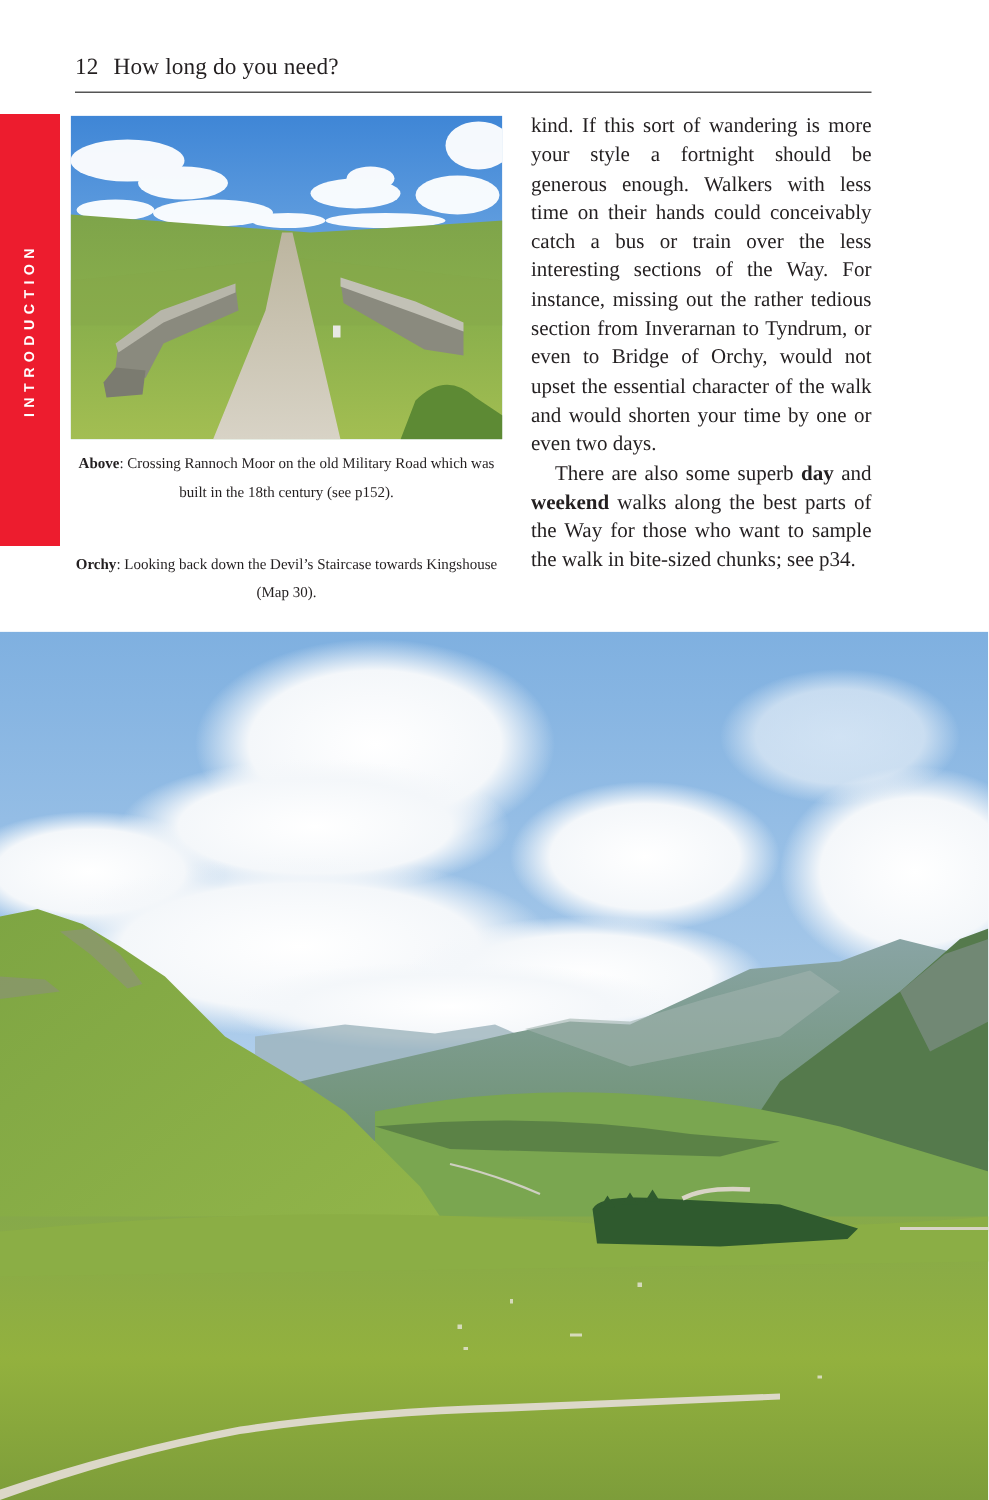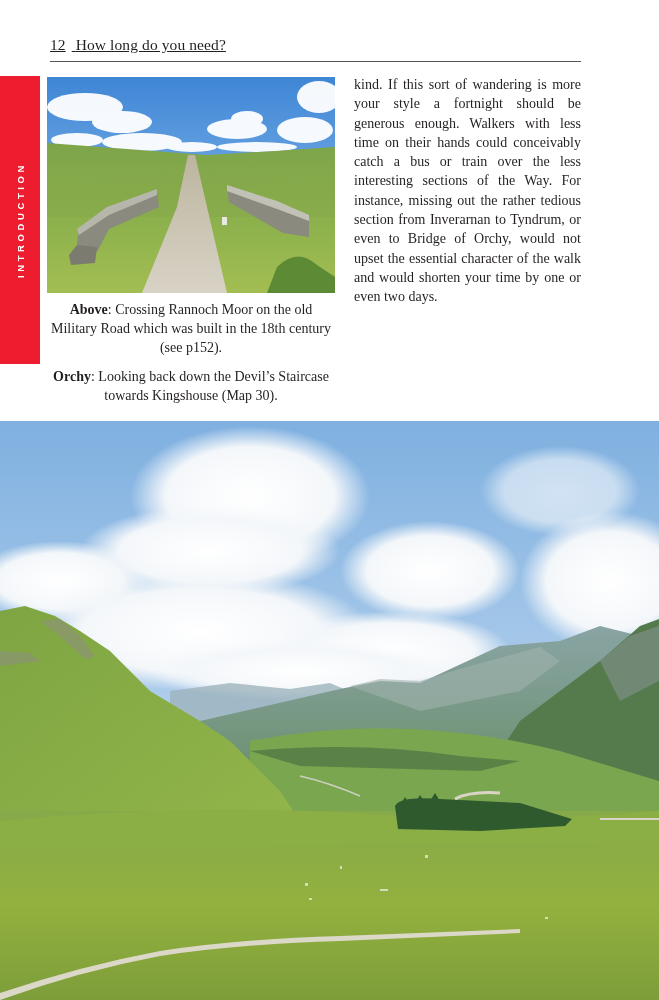--- a/index.html
+++ b/index.html
@@ -3,21 +3,21 @@
 <meta charset="utf-8">
 <style>
   html, body { margin: 0; padding: 0; }
   body {
     width: 659px; height: 1000px; position: relative; overflow: hidden;
     background: #ffffff; color: #231f20;
     font-family: "Liberation Serif", "DejaVu Serif", serif;
   }
   .running-head {
     position: absolute; left: 50px; top: 36px; width: 531px;
-    font-size: 15.5px; line-height: 18px; letter-spacing: 0.1px; text-decoration: underline;
+    font-size: 15.5px; line-height: 18px; letter-spacing: 0.1px;
   }
   .running-head .num { margin-right: 6px; }
   .head-rule {
     position: absolute; left: 50px; top: 61px; width: 531px; height: 0;
     border-top: 1.2px solid #555;
   }
   .section-tab {
     position: absolute; left: 0; top: 76px; width: 40px; height: 288px;
     background: #ed1c2e;
   }
@@ -27,21 +27,21 @@
     white-space: nowrap; color: #fff;
     font-family: "Liberation Sans", "DejaVu Sans", sans-serif;
     font-size: 9.5px; font-weight: bold; letter-spacing: 3.6px;
   }
   .photo-top {
     position: absolute; left: 47px; top: 77px; width: 288px; height: 216px;
     overflow: hidden;
   }
   .caption {
     position: absolute; left: 47px; width: 288px; text-align: center;
-    font-size: 14px; line-height: 19px;
+    font-size: 10px; line-height: 19px;
   }
   .caption b { font-weight: bold; }
   .cap-above { top: 300px; }
   .cap-below { top: 367px; }
   .body-col {
     position: absolute; left: 354px; top: 75px; width: 227px;
     font-size: 14px; line-height: 19.3px; text-align: justify;
     hyphens: manual;
   }
   .body-col p { margin: 0; }
@@ -111,20 +111,21 @@
 
 <div class="caption cap-above">
   <b>Above</b><span>: Crossing Rannoch Moor on the old Military Road which was built in the 18th cen­tury (see p152).</span>
 </div>
 <div class="caption cap-below">
   <b>Orchy</b><span>: Looking back down the Devil’s Staircase towards Kingshouse (Map 30).</span>
 </div>
 
 <div class="body-col">
   <p>kind. If this sort of wandering is more your style a fortnight should be generous enough. Walkers with less time on their hands could con­ceivably catch a bus or train over the less interesting sections of the Way. For instance, missing out the rather tedious section from Inverarnan to Tyndrum, or even to Bridge of Orchy, would not upset the essential character of the walk and would shorten your time by one or even two days.</p>
+  <p class="indent"><span>There are also some superb </span><b>day</b><span> and </span><b>weekend</b><span> walks along the best parts of the Way for those who want to sample the walk in bite-sized chunks; see p34.</span></p>
 </div>
 
 <div class="photo-bottom">
   <svg width="659" height="579" viewBox="0 0 659 579">
     <defs>
       <linearGradient id="skyB" x1="0" y1="0" x2="0" y2="1">
         <stop offset="0" stop-color="#7fb0e0"></stop>
         <stop offset="0.6" stop-color="#b9d4ee"></stop>
         <stop offset="1" stop-color="#dde9f2"></stop>
       </linearGradient>

